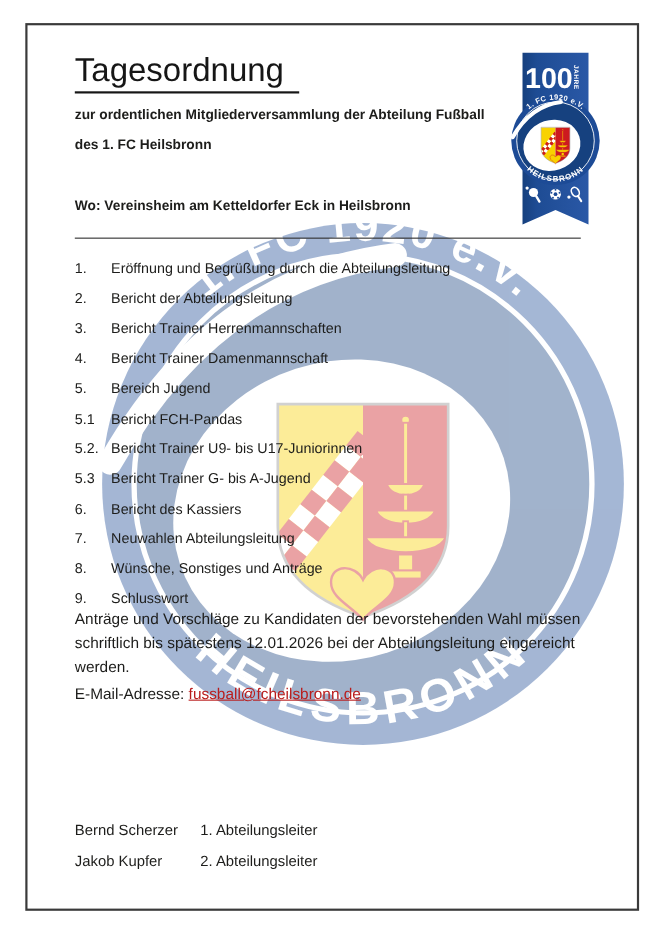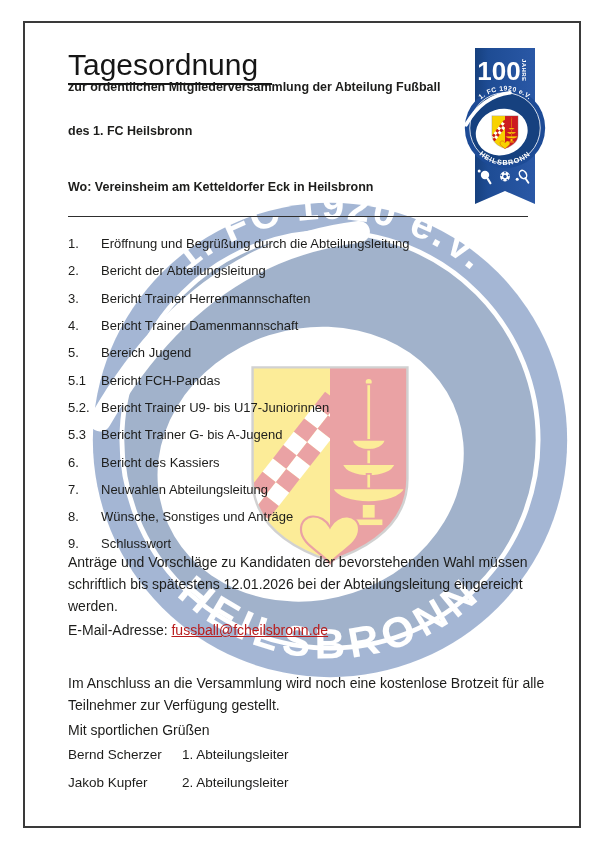--- a/index.html
+++ b/index.html
@@ -5,21 +5,21 @@
   html,body{margin:0;padding:0;background:#fff;}
   body{width:602px;height:850px;position:relative;overflow:hidden;
        font-family:"Liberation Sans",sans-serif;color:#1d1d1b;}
   .page-frame{position:absolute;left:23px;top:21px;width:554px;height:803px;
        border:2px solid #3a3a3a;background:transparent;}
   .watermark{position:absolute;left:0;top:0;width:602px;height:850px;pointer-events:none;}
   .content{position:absolute;left:0;top:0;width:602px;height:850px;}
   .doc-title{position:absolute;left:68px;top:48px;font-size:30px;font-weight:400;
        color:#161616;border-bottom:2.5px solid #161616;padding:0 14px 1px 0;line-height:34px;}
   .hdr{position:absolute;left:68px;font-size:12.5px;font-weight:700;white-space:nowrap;}
-  .hdr1{top:80px;} .hdr2{top:124px;} .hdr3{top:152px;} .hdr4{top:180px;}
+  .hdr1{top:97px;} .hdr2{top:124px;} .hdr3{top:152px;} .hdr4{top:180px;}
   .sep{position:absolute;left:68px;top:202px;width:460px;height:14px;
        border-bottom:1.6px solid #2e2e2e;}
   .agenda{position:absolute;left:68px;top:230px;width:480px;}
   .agenda-row{display:flex;height:27.3px;align-items:center;font-size:13px;white-space:nowrap;}
   .agenda-row .num{width:33px;flex:none;}
   .para{position:absolute;left:68px;font-size:14px;line-height:22px;white-space:nowrap;}
   .p-deadline{top:551px;} 
   .p-email{top:619px;}
   .p-brotzeit{top:672px;}
   .p-closing{top:719px;}
@@ -180,26 +180,21 @@
   </div>
 
   <div class="para p-deadline">
     <div>Anträge und Vorschläge zu Kandidaten der bevorstehenden Wahl müssen</div>
     <div>schriftlich bis spätestens 12.01.2026 bei der Abteilungsleitung eingereicht</div>
     <div>werden.</div>
   </div>
 
   <div class="para p-email"><span>E-Mail-Adresse: </span><a class="email-link" href="#">fussball@fcheilsbronn.de</a></div>
 
-  <div class="para p-brotzeit">
-    <div>Im Anschluss an die Versammlung wird noch eine kostenlose Brotzeit für alle</div>
-    <div>Teilnehmer zur Verfügung gestellt.</div>
-  </div>
-
-  <div class="para p-closing">Mit sportlichen Grüßen</div>
+
 
   <div class="sig-row sig1">
       <span class="sig-name">Bernd Scherzer</span>
       <span class="sig-role">1. Abteilungsleiter</span>
     </div>
   <div class="sig-row sig2">
       <span class="sig-name">Jakob Kupfer</span>
       <span class="sig-role">2. Abteilungsleiter</span>
     </div>
 </div>

